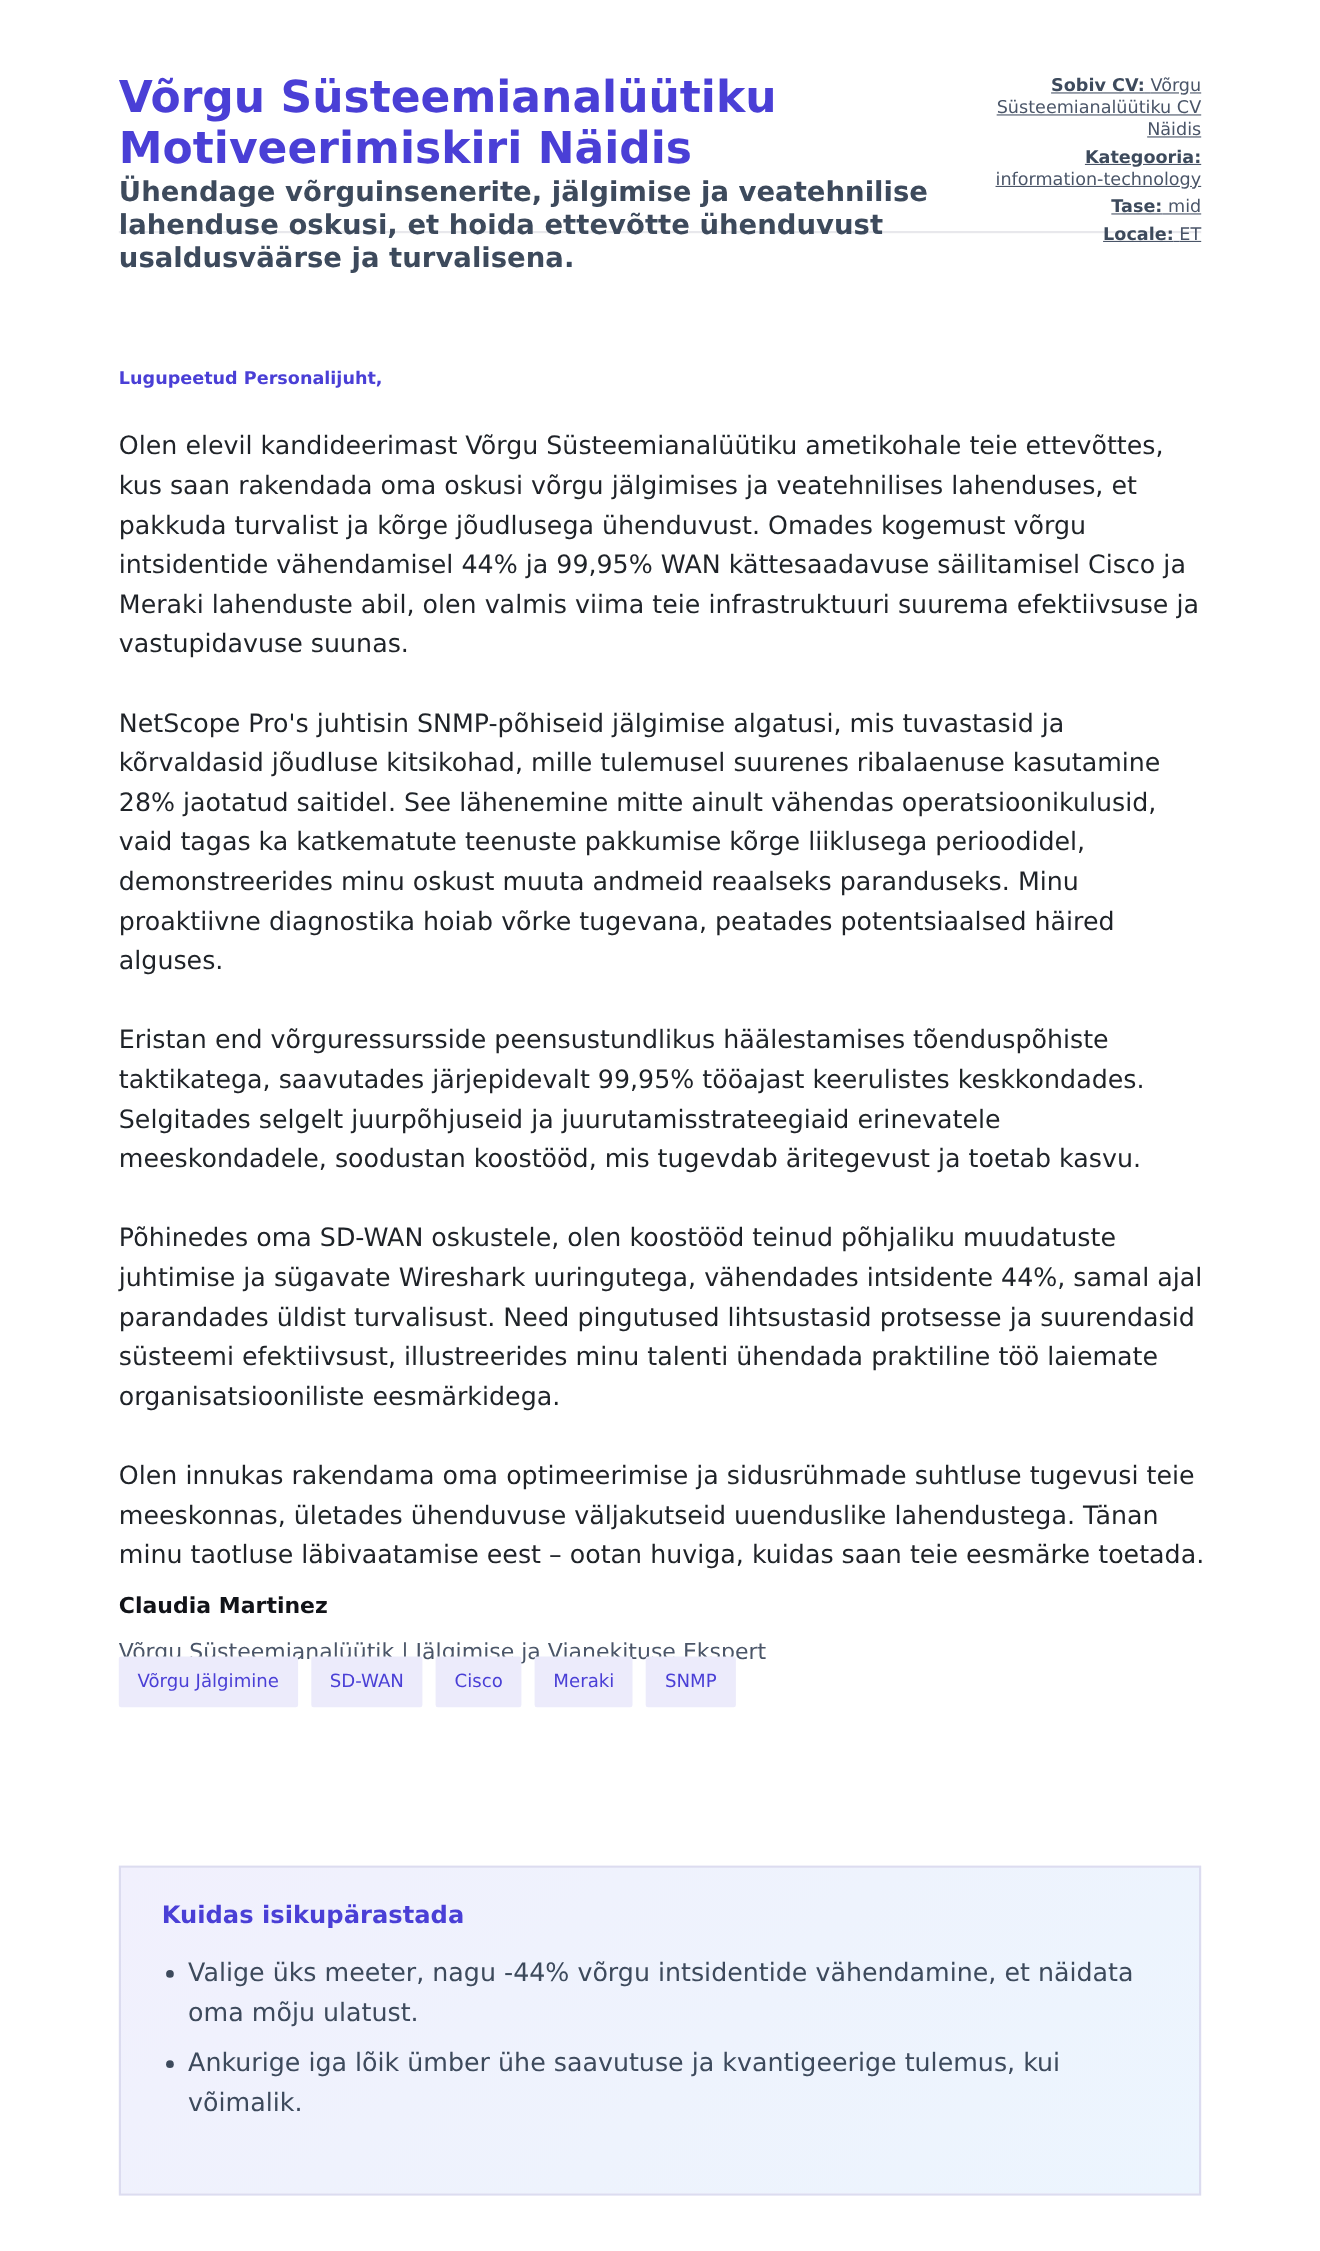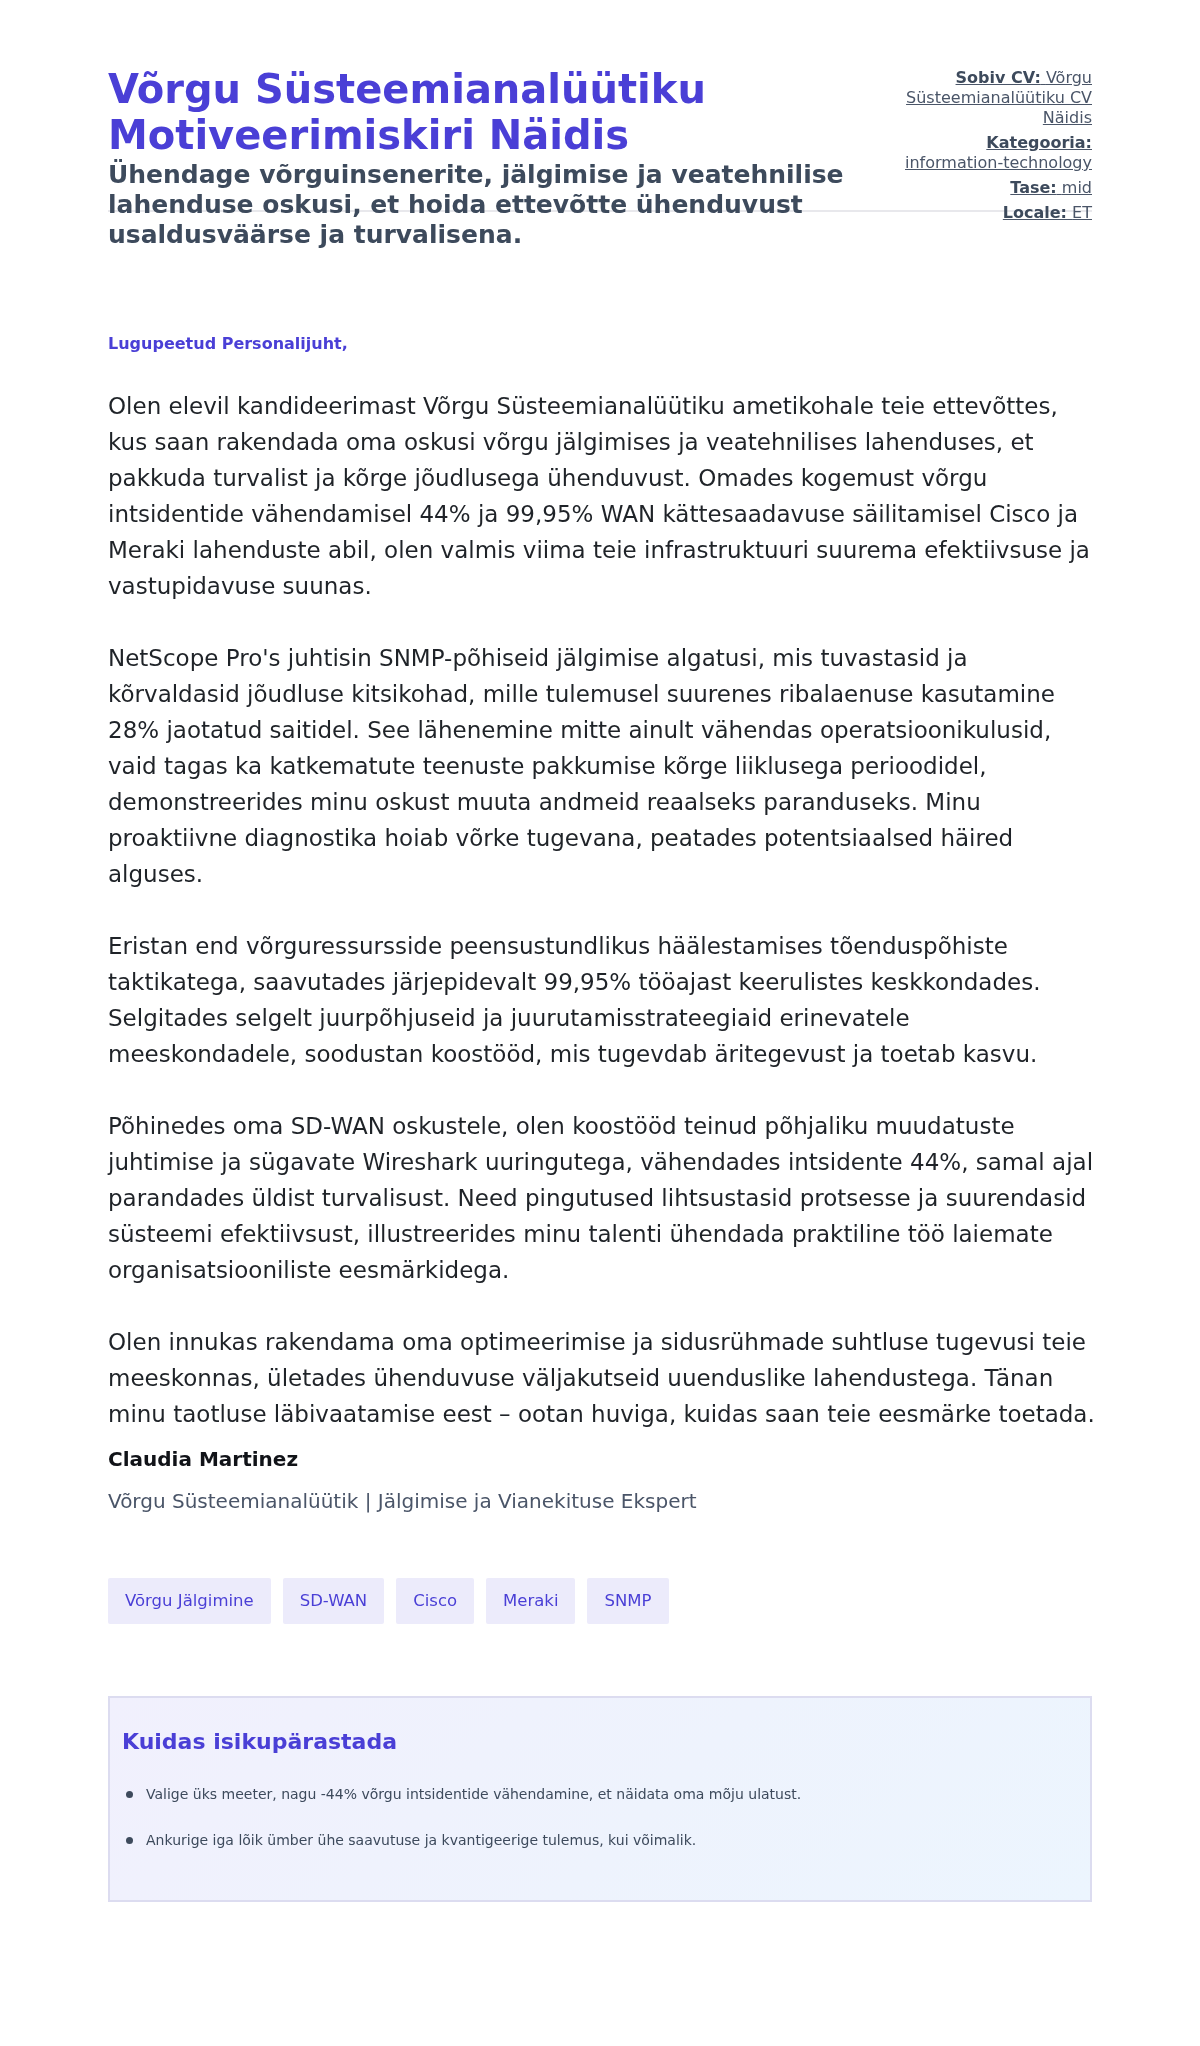--- a/index.html
+++ b/index.html
@@ -86,57 +86,57 @@
     .sig-role {
       margin-top: 12px;
       font-size: 20px;
       color: #4a5568;
       line-height: 30px;
       text-align: right;
     }
     .tags {
       position: absolute;
       left: 0;
-      top: 1578px;
+      top: 1506px;
       display: flex;
       gap: 12px;
     }
     .tag {
       background: #ecebfb;
       color: #4a3fd6;
       font-size: 16.5px;
       padding: 0 17px;
       height: 46px;
       line-height: 46px;
       border-radius: 2px;
     }
     .tips {
       position: absolute;
       left: 0;
       top: 1696px;
       width: 984px;
-      height: 206px;
+      height: 300px;
       border: 2px solid #dcdcf0;
       background: linear-gradient(135deg, #f1f0fd 0%, #eef3fd 55%, #ecf5fe 100%);
-      padding: 30px 12px;
+      padding: 30px 37px;
     }
     .tips-title {
       font-size: 22px;
       font-weight: bold;
       color: #4a3fd6;
       line-height: 28px;
       margin-bottom: 20px;
     }
     .tips ul {
       list-style: none;
       padding-left: 24px;
     }
     .tips li {
       position: relative;
-      font-size: 14px;
+      font-size: 23px;
       line-height: 36px;
       color: #3d4a5c;
       margin-bottom: 10px;
       padding-right: 20px;
     }
     .tips li::before {
       content: "";
       position: absolute;
       left: -20px;
       top: 15px;

